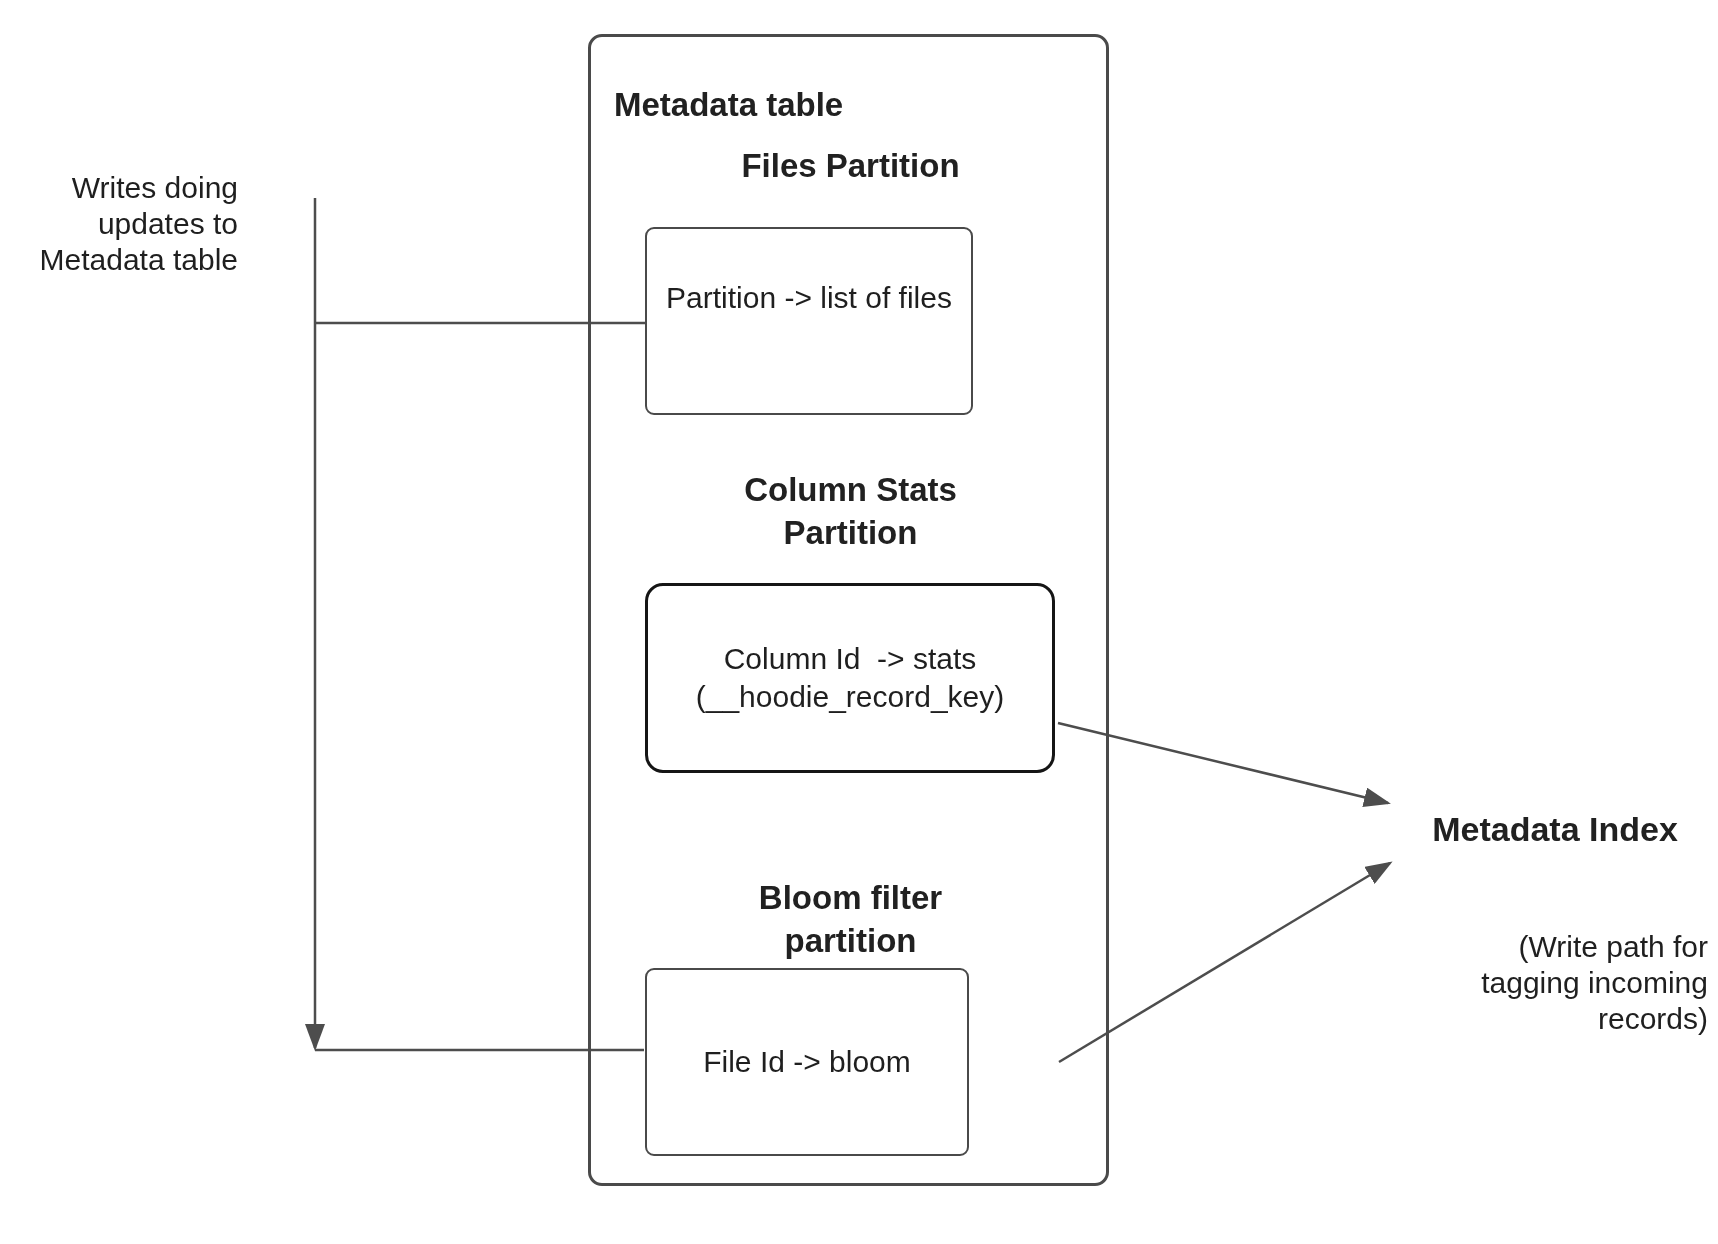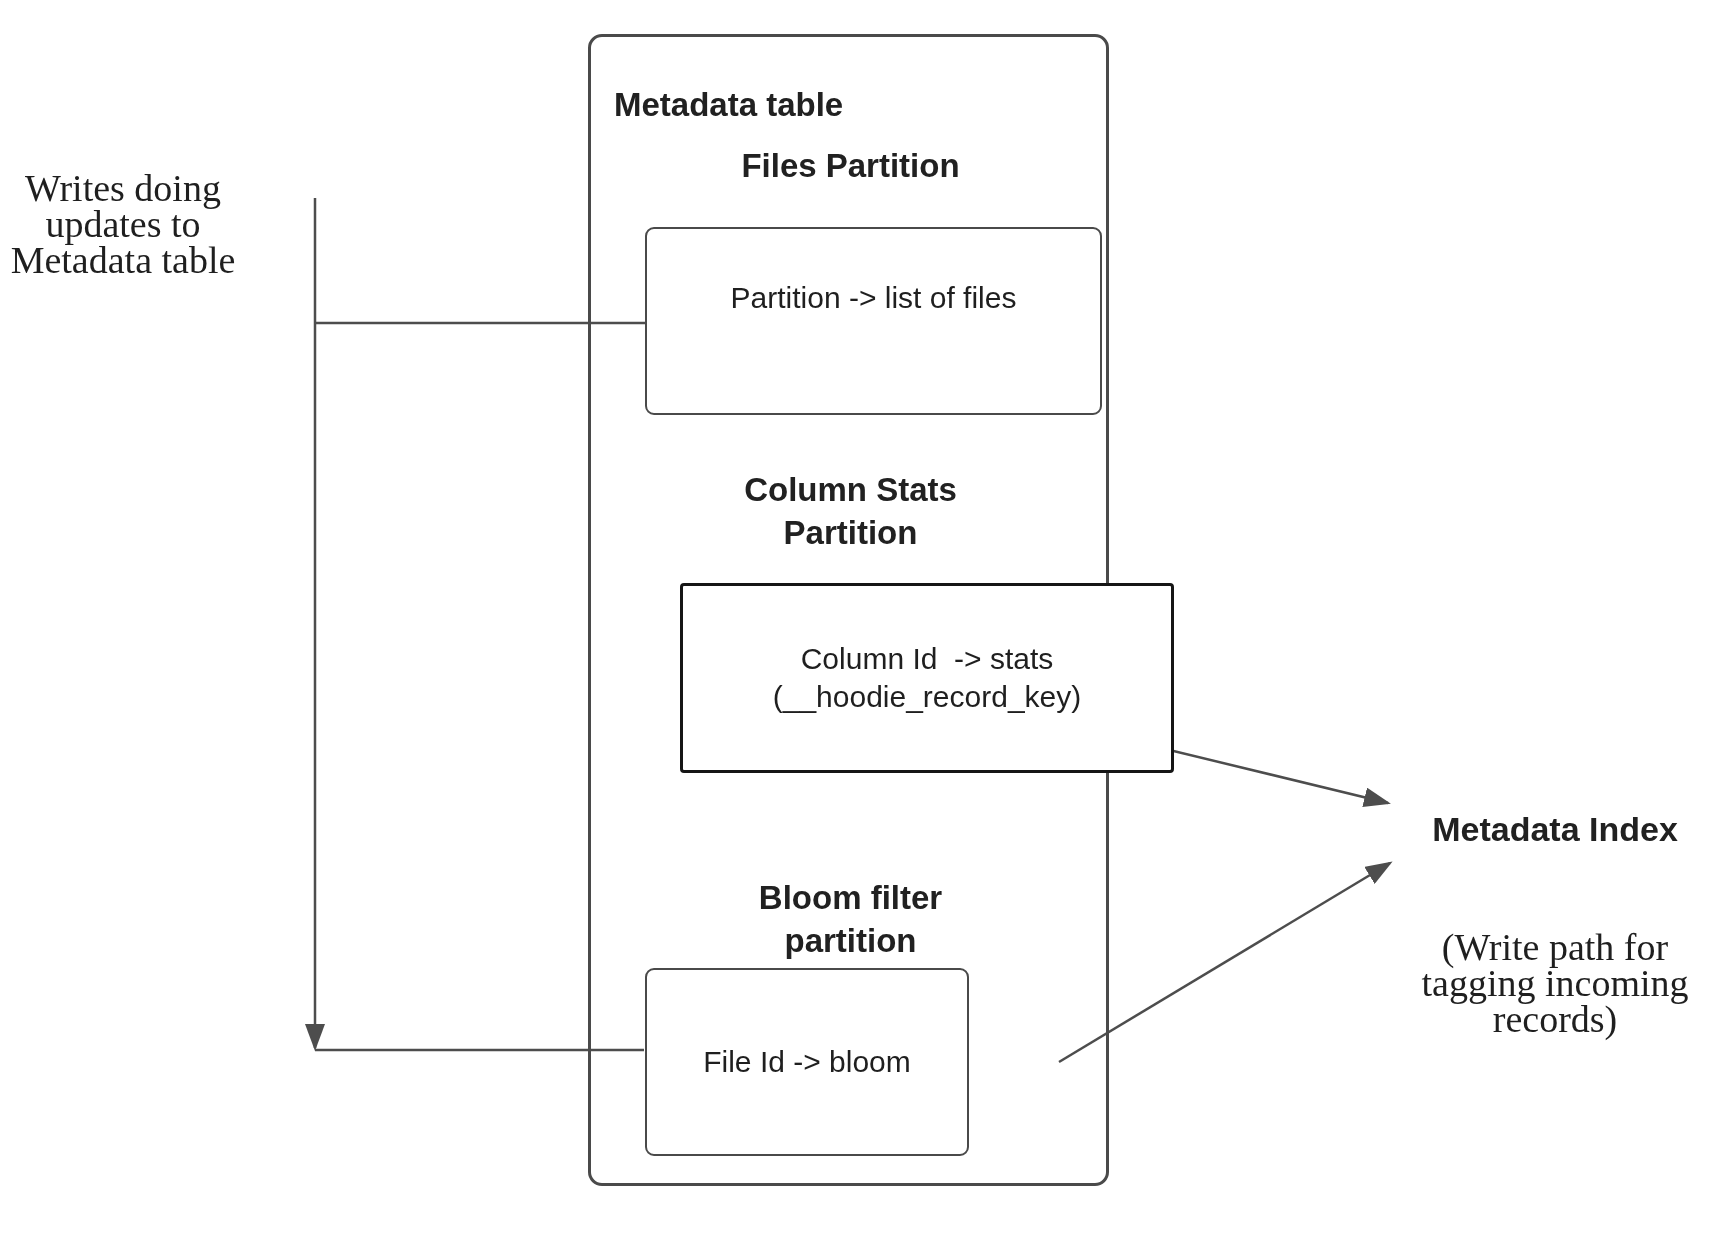--- a/index.html
+++ b/index.html
@@ -19,25 +19,24 @@
   .connectors {
     position: absolute;
     left: 0; top: 0;
     width: 1718px;
     height: 1244px;
     pointer-events: none;
   }
   .note {
     position: absolute;
     white-space: pre-line;
-    text-align: center;
-    font-size: 38px;
+    text-align: right;
+    font-size: 30px;
     line-height: 36px;
     color: #1f1f1f;
-    font-family: Liberation Serif, serif;
   }
   .writes-note {
     left: 8px;
     top: 170px;
     width: 230px;
   }
   .outer-box {
     position: absolute;
     left: 588px;
     top: 34px;
@@ -66,43 +65,42 @@
     line-height: 43px;
     white-space: pre-line;
     color: #212121;
   }
   .h-files   { top: 144px; }
   .h-stats   { top: 468px; }
   .h-bloom   { top: 861px; margin-top: 15px; }
   .part-box {
     position: absolute;
     left: 645px;
-    width: 457px;
+    width: 328px;
     border: 2.5px solid #4a4a4a;
     border-radius: 9px;
     box-sizing: border-box;
     display: flex;
     align-items: center;
     justify-content: center;
     background: #ffffff;
   }
   .part-box .box-text {
     font-size: 30px;
     line-height: 38px;
     text-align: center;
     white-space: pre-wrap;
     color: #1f1f1f;
   }
   .b-files { top: 227px; height: 188px; }
   .b-files .box-text { transform: translateY(-23px); }
   .b-stats {
-    top: 583px; height: 190px; width: 494px;
+    top: 583px; height: 190px; width: 410px;
     border: 3.5px solid #151515;
-    border-radius: 4px;
-    margin-left: 35px;
+    border-radius: 18px;
   }
   .b-bloom { top: 968px; height: 188px; width: 324px; }
   .mi-title {
     position: absolute;
     left: 1390px;
     top: 810px;
     width: 330px;
     text-align: center;
     font-size: 34px;
     font-weight: bold;

